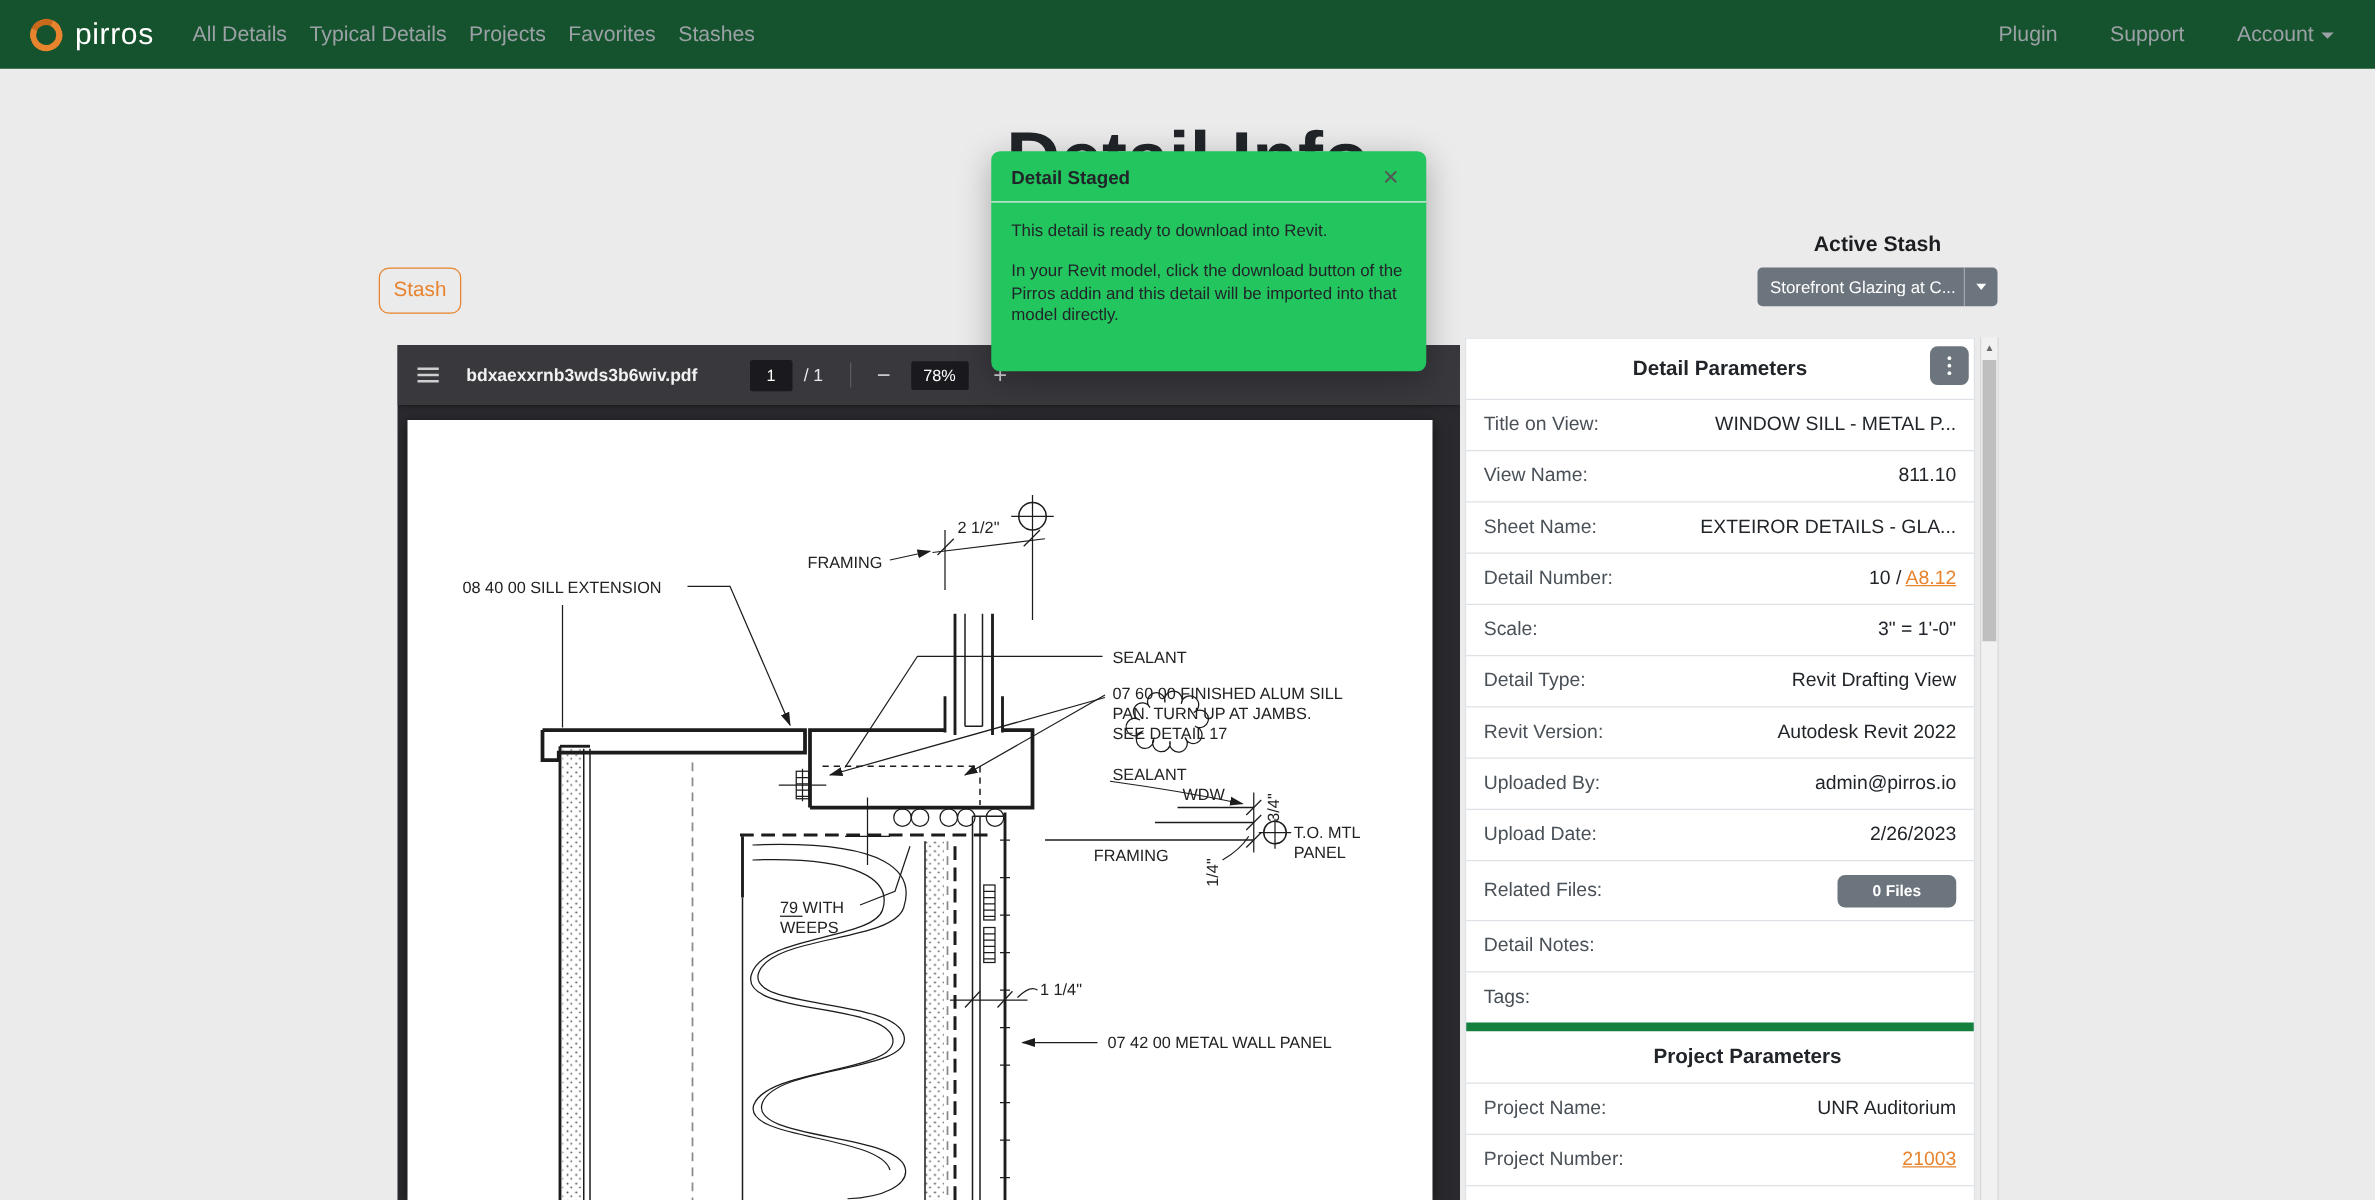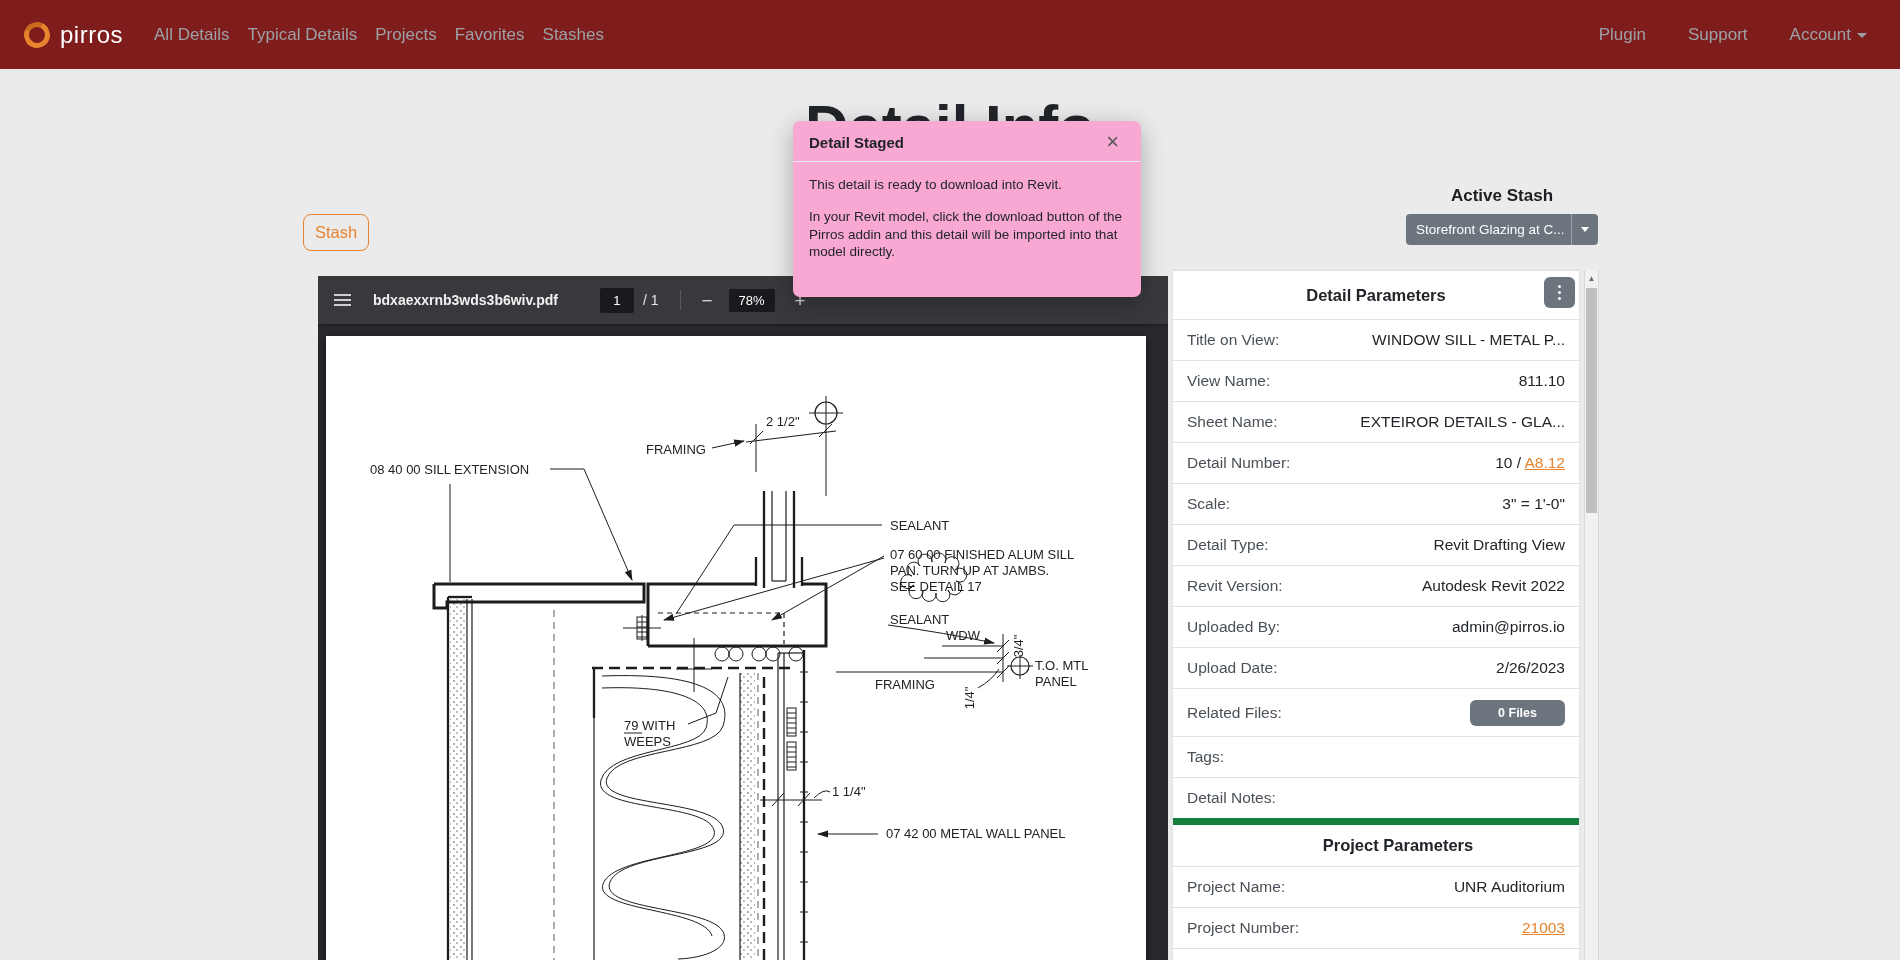--- a/index.html
+++ b/index.html
@@ -1,37 +1,37 @@
 <!DOCTYPE html>
 <html><head>
 <meta charset="utf-8">
 <style>
   html,body{margin:0;padding:0;width:1900px;height:960px;overflow:hidden;
     background:#ebebeb;font-family:"Liberation Sans",sans-serif;}
   
-  .navbar{position:absolute;left:0;top:0;width:1900px;height:69px;background:#7f1d1d;
+  .navbar{position:absolute;left:0;top:0;width:1900px;height:55px;background:#14532d;
     display:flex;align-items:center;box-sizing:border-box;padding:0 24px;}
   .brand{display:flex;align-items:center;gap:10px;cursor:pointer;}
   .logo-ring{width:26px;height:26px;border-radius:50%;border:5px solid #e8832e;box-sizing:border-box;
     transform:rotate(-20deg);border-top-color:#c96a1d;}
   .brand-text{color:#fff;font-size:24px;font-weight:500;letter-spacing:.5px;}
   .nav-links{display:flex;margin-left:22px;}
   .nav-link{color:#9ca1a6;font-size:17px;padding:0 9px;cursor:pointer;}
   .nav-right{margin-left:auto;display:flex;align-items:center;gap:24px;}
   .caret-down{display:inline-block;width:0;height:0;border-left:5px solid transparent;
     border-right:5px solid transparent;border-top:5px solid #9ca1a6;margin-left:6px;vertical-align:middle;}
   
   .page-title{position:absolute;left:0;top:92px;width:1900px;text-align:center;
     font-size:60px;font-weight:600;color:#212529;z-index:1;}
   
   .stash-btn{position:absolute;left:303px;top:214px;width:66px;height:37px;background:transparent;
     border:1px solid #e8832e;border-radius:8px;color:#e8832e;font-size:16.5px;
     font-family:"Liberation Sans",sans-serif;cursor:pointer;z-index:2;}
   
-  .modal{position:absolute;left:793px;top:121px;width:348px;background:#f9a8d4;border-radius:7px;
+  .modal{position:absolute;left:793px;top:121px;width:348px;background:#22c55e;border-radius:7px;
     box-shadow:0 6px 26px rgba(0,0,0,.28);z-index:50;}
   .modal-header{display:flex;align-items:center;justify-content:space-between;
     padding:12px 16px 10px;border-bottom:1px solid #e9ecef;}
   .modal-title{font-size:15px;font-weight:700;color:#212529;}
   .modal-close{font-size:22px;line-height:16px;color:#555;cursor:pointer;background:none;border:none;
     font-family:"Liberation Sans",sans-serif;}
   .modal-body{padding:14px 16px 20px;font-size:13.5px;color:#212529;line-height:1.32;}
   .modal-body p{margin:0 0 14px;}
   .modal-body p:last-child{margin-bottom:16px;}
   
@@ -325,25 +325,25 @@
   </div>
   <div class="prow">
     <span class="lbl">Upload Date:</span>
     <span class="val">2/26/2023</span>
   </div>
   <div class="prow" style="min-height:48px">
     <span class="lbl">Related Files:</span>
     <button class="files-btn">0 Files</button>
   </div>
   <div class="prow">
+    <span class="lbl">Detail Notes:</span>
+    <span class="val"></span>
+  </div>
+  <div class="prow">
     <span class="lbl">Tags:</span>
-    <span class="val"></span>
-  </div>
-  <div class="prow">
-    <span class="lbl">Detail Notes:</span>
     <span class="val"></span>
   </div>
 
   <div class="section-row">Project Parameters</div>
 
   <div class="prow">
     <span class="lbl">Project Name:</span>
     <span class="val">UNR Auditorium</span>
   </div>
   <div class="prow">

